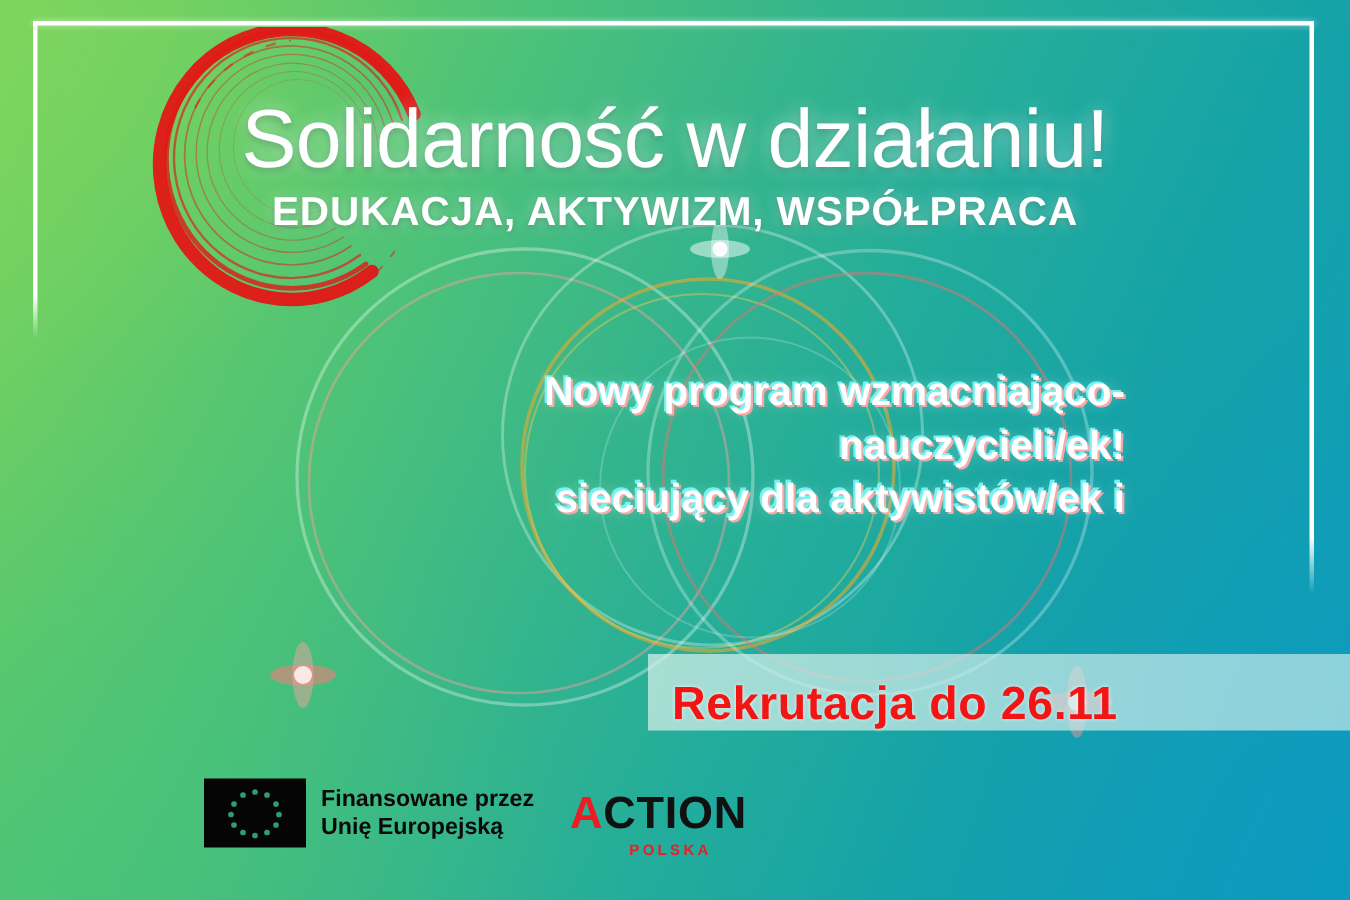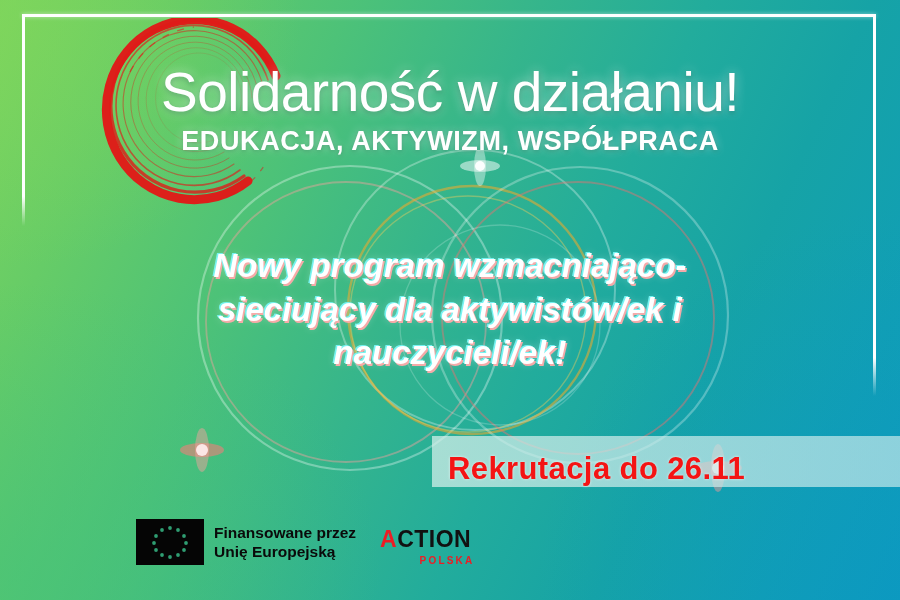--- a/index.html
+++ b/index.html
@@ -104,31 +104,30 @@
       0 1px 4px rgba(0,70,40,0.35);
     white-space: nowrap;
   }
 
   
   .statement {
     position: absolute;
     left: 150px;
     top: 244px;
     width: 600px;
-    text-align: center;
-    font-family: "Liberation Sans", sans-serif;
-    font-size: 33px;
+    text-align: right;
+    font-family: "Liberation Sans", sans-serif;
+    font-size: 27px;
     font-weight: bold;
     line-height: 1.32;
     color: #ffffff;
     text-shadow:
       -1.5px -1.5px 0 rgba(120,245,245,0.95),
        1.5px  1.5px 0 rgba(255,170,170,0.95),
        0 0 9px rgba(255,255,255,0.35);
-    font-style: italic;
   }
 
   
   .recruit-band {
     position: absolute;
     left: 432px;
     top: 436px;
     width: 468px;
     height: 51px;
     background: linear-gradient(to right, rgba(215,240,235,0.72), rgba(195,232,234,0.70));
@@ -178,21 +177,21 @@
   }
   .ha-line {
     font-family: "Liberation Sans", sans-serif;
     font-weight: bold;
     color: #111111;
     letter-spacing: 0.5px;
     line-height: 1.0;
     white-space: nowrap;
   }
   .ha-line1 { font-size: 20px; }
-  .ha-line2 { font-size: 23px; margin-top: 3px; margin-left: 8px; }
+  .ha-line2 { font-size: 30px; margin-top: 3px; margin-left: 8px; }
   .ha-red { color: #ed1c24; }
   .ha-in {
     font-size: 11px;
     vertical-align: super;
     letter-spacing: 0;
   }
   .ha-polska {
     margin-top: 4px;
     text-align: center;
     font-family: "Liberation Sans", sans-serif;
@@ -260,22 +259,22 @@
     </g>
   </svg>
 
   <div class="headline-block">
     <div class="title">Solidarność w działaniu!</div>
     <div class="subtitle">EDUKACJA, AKTYWIZM, WSPÓŁPRACA</div>
   </div>
 
   <div class="statement">
     <div>Nowy program wzmacniająco-</div>
+    <div>nauczycieli/ek!</div>
     <div>sieciujący dla aktywistów/ek i</div>
-    <div>nauczycieli/ek!</div>
   </div>
 
   <div class="recruit-band">
     <span class="recruit-text">Rekrutacja do 26.11</span>
   </div>
 
   <div class="eu-logo">
     <div class="eu-flag">
       <svg viewBox="0 0 68 46" width="68" height="46">
         <g fill="#2f9d72">

